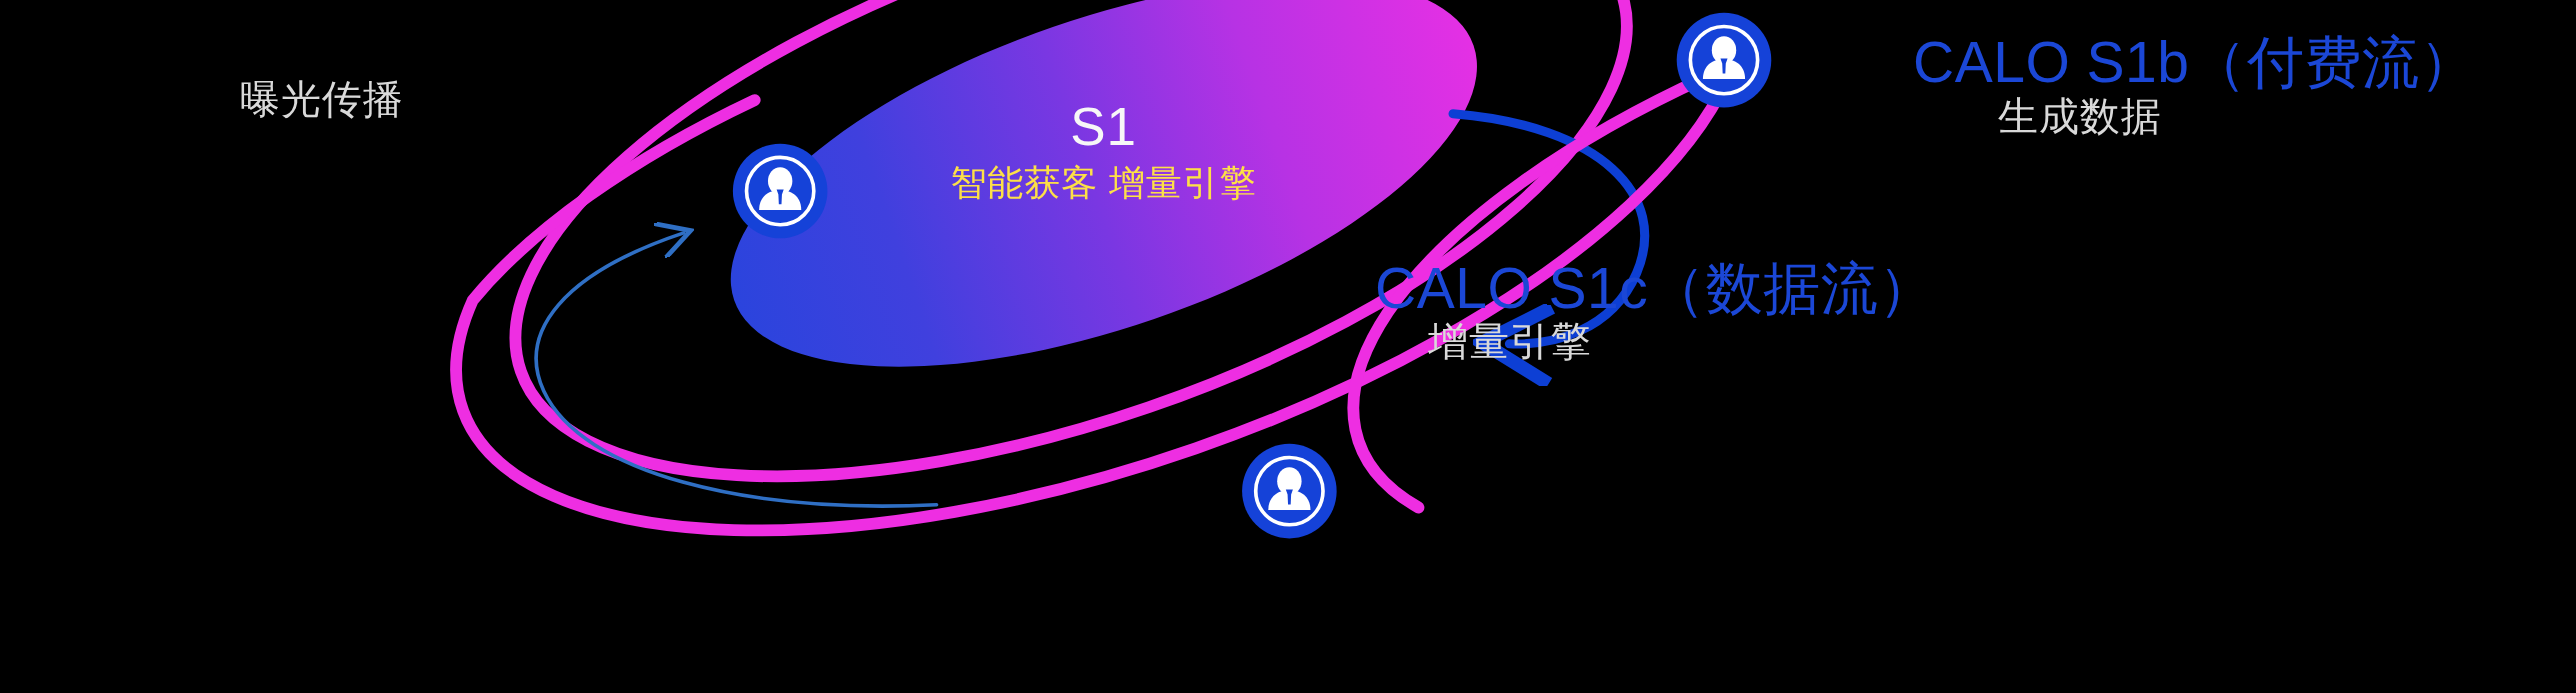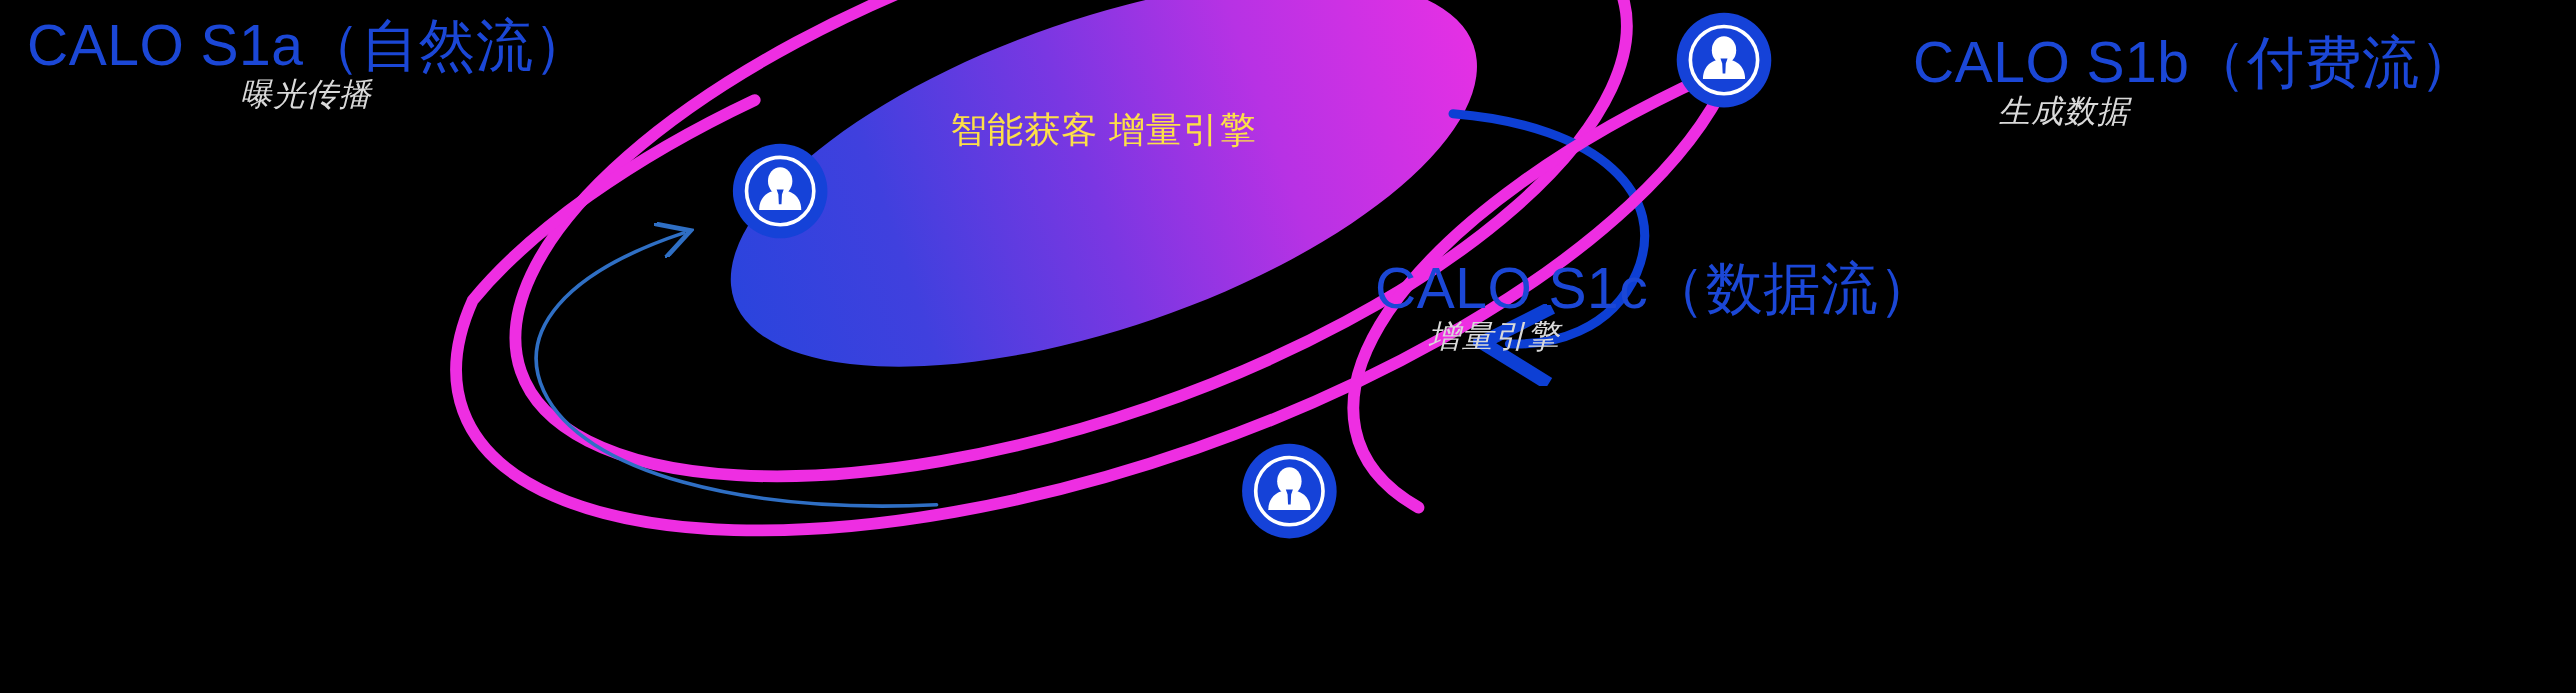--- a/index.html
+++ b/index.html
@@ -28,23 +28,22 @@
     line-height: 1.05;
     user-select: none;
   }
   .title-label {
     color: #1b47d6;
     font-size: 57px;
     letter-spacing: 0.5px;
   }
   .sub-label {
     color: #d9d9d9;
-    font-size: 32px;
+    font-size: 40px;
     letter-spacing: 0.9px;
-    font-style: italic;
   }
   
   #label-s1a        { left: 27px;  top: 16.4px; }
   #sublabel-s1a     { left: 240px; top: 78px; }
   
   #label-s1b        { left: 1913px; top: 33px; }
   #sublabel-s1b     { left: 1984px; top: 95px; margin-left: 14px; }
   
   #label-s1c        { left: 1375px; top: 259px; }
   #sublabel-s1c     { left: 1428px; top: 320px; }
@@ -139,24 +138,24 @@
       <circle cx="1418" cy="540" r="37" fill="none" stroke="#ffffff" stroke-width="4"></circle>
       <g fill="#ffffff" transform="translate(1418,540) scale(1.22)">
         <ellipse cx="0" cy="-9" rx="11" ry="12.5"></ellipse>
         <path d="M-19,17 C-19,4 -9,-1 0,-1 C9,-1 19,4 19,17 Z"></path>
         <path d="M-3.2,-1.5 L3.2,-1.5 L1.6,3 L1.2,12 L-1.2,12 L-1.6,3 Z" fill="#1542d8"></path>
       </g>
     </g>
   </svg>
 
   <div id="core-text-wrap">
+    <div id="core-title">S1</div>
     <div id="core-subtitle">智能获客  增量引擎</div>
   </div>
 
-  <div class="txt title-label" id="label-s1a">CALO S1a（自然流）</div>
   <div class="txt sub-label" id="sublabel-s1a">曝光传播</div>
 
   <div class="txt title-label" id="label-s1b">CALO S1b（付费流）</div>
   <div class="txt sub-label" id="sublabel-s1b">生成数据</div>
 
   <div class="txt title-label" id="label-s1c">CALO S1c（数据流）</div>
   <div class="txt sub-label" id="sublabel-s1c">增量引擎</div>
 
 </div>
 

